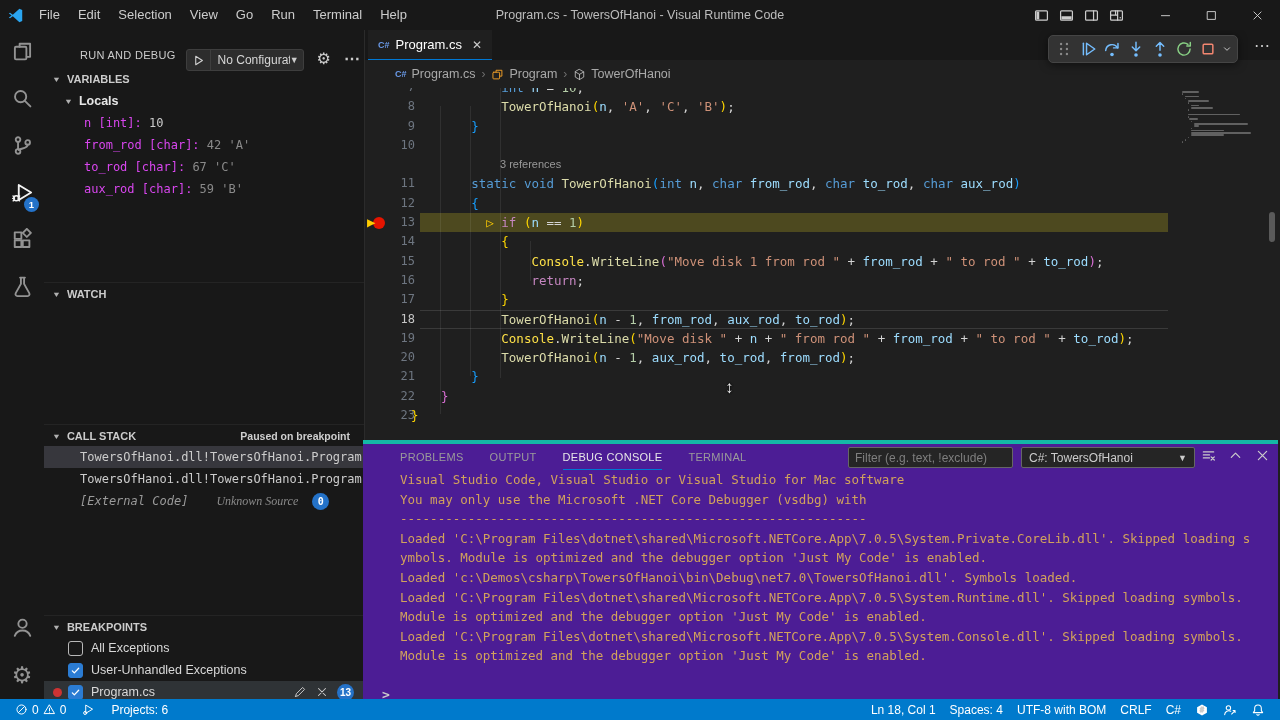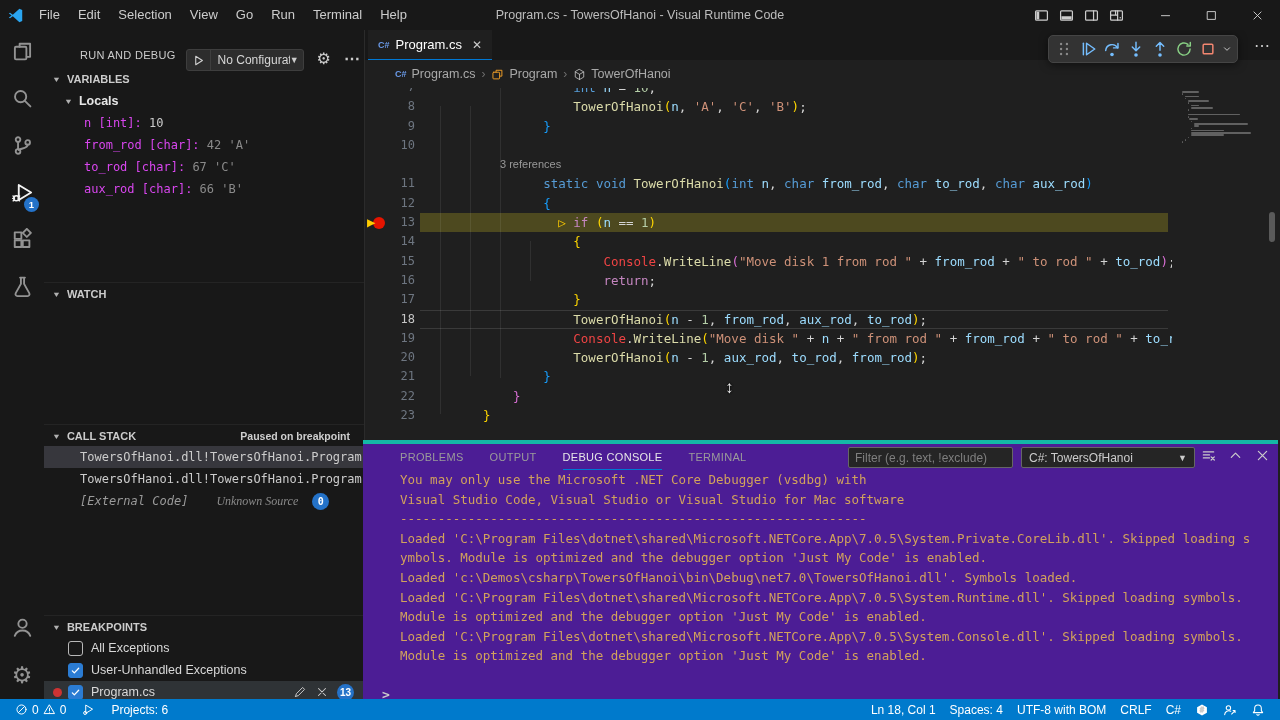--- a/index.html
+++ b/index.html
@@ -76,25 +76,25 @@
   .bc-sep { color:#6e6e6e; font-size:12px; margin:0 2px; }
 
   .debug-toolbar { position:absolute; left:683px; top:5px; height:28px; display:flex; align-items:center; padding:0 3px;
     background:#333333; border:1px solid #454545; border-radius:5px; box-shadow:0 2px 8px rgba(0,0,0,.5); z-index:40; }
   .dtb-btn { width:24px; height:24px; display:flex; align-items:center; justify-content:center; border-radius:4px; }
 
   .code-wrap { position:absolute; left:0; top:58px; width:915px; height:352px; overflow:hidden; background:#1f1f1f; }
   .code-line { position:relative; height:19.3px; line-height:19.3px; font-family:"DejaVu Sans Mono","Liberation Mono",monospace; font-size:12.5px; }
   .gutter-num { position:absolute; left:0; top:0; width:50px; text-align:right; color:#6e7681; font-size:12px; }
   .cursor-line .gutter-num { color:#c6c6c6; }
-  .line-text { position:relative; margin-left:118px; white-space:pre; z-index:2; }
+  .line-text { position:relative; margin-left:46px; white-space:pre; z-index:2; }
   .line-fill { position:absolute; left:55px; right:112px; top:0; bottom:0; background:#4d491f; z-index:0; }
   .cursor-fill { position:absolute; left:55px; right:112px; top:0; bottom:0; border-top:1px solid rgba(255,255,255,.12); border-bottom:1px solid rgba(255,255,255,.12); z-index:0; }
   .code-lens { margin-left:135px; font-family:"Liberation Sans",sans-serif; font-size:11px; color:#999999; line-height:19.3px; }
-  .tk-kw{color:#569cd6} .tk-ctl{color:#c586c0} .tk-fn{color:#dcdcaa} .tk-cls{color:#ef4444}
+  .tk-kw{color:#569cd6} .tk-ctl{color:#c586c0} .tk-fn{color:#dcdcaa} .tk-cls{color:#fde047}
   .tk-vr{color:#9cdcfe} .tk-str{color:#ce9178} .tk-num{color:#b5cea8} .tk-pln{color:#d4d4d4}
   .tk-b1{color:#ffd700} .tk-b2{color:#da70d6} .tk-b3{color:#179fff}
   .tk-dbg{color:#ffcc00; display:inline-block; width:2ch;}
   .gutter-glyph { position:absolute; left:0; top:0; width:32px; height:19.3px; z-index:3; }
   .gg-dot { position:absolute; left:8px; top:4px; width:12px; height:12px; border-radius:50%; background:#e51400; }
   .gg-arrow { position:absolute; left:2px; top:0px; color:#ffcc00; font-size:14px; line-height:19px; }
   .indent-guide { position:absolute; width:1px; background:rgba(255,255,255,.08); z-index:1; }
   .minimap { position:absolute; left:807px; top:0; width:108px; height:352px; background:#1f1f1f; z-index:5; }
   .mm-bar { height:1.6px; margin-bottom:.7px; background:rgba(205,205,205,.38); border-radius:1px; }
   .ov-thumb { position:absolute; left:904px; top:124px; width:6px; height:30px; background:#5a5a5a; border-radius:3px; z-index:6; }
@@ -288,21 +288,21 @@
         <div class="var-row mono" style="top: 104px;">
           <span class="var-label">from_rod [char]: </span>
           <span class="var-val-dim mono">42 'A'</span>
         </div>
         <div class="var-row mono" style="top: 126px;">
           <span class="var-label">to_rod [char]: </span>
           <span class="var-val-dim mono">67 'C'</span>
         </div>
         <div class="var-row mono" style="top: 148px;">
           <span class="var-label">aux_rod [char]: </span>
-          <span class="var-val-dim mono">66 'B'</span>
+          <span class="var-val-dim mono">59 'B'</span>
         </div>
       </div>
 
     <div class="section-hdr" style="top:252px">
       <span class="sec-chev">▼</span>
       <span>WATCH</span>
     </div>
 
     <div class="section-hdr" style="top:394px">
       <span class="sec-chev">▼</span>
@@ -595,22 +595,22 @@
             </svg></span>
           <span><svg width="15" height="15" viewBox="0 0 16 16" fill="none" stroke="#cccccc" stroke-width="1.3" stroke-linecap="round" stroke-linejoin="round">
               <path d="M3.5 10L8 5.5 12.5 10"></path>
             </svg></span>
           <span><svg width="15" height="15" viewBox="0 0 16 16" fill="none" stroke="#cccccc" stroke-width="1.3" stroke-linecap="round" stroke-linejoin="round">
               <path d="M3.6 3.6l8.8 8.8M12.4 3.6l-8.8 8.8"></path>
             </svg></span>
         </div>
     </div>
     <div class="console" id="consoleArea">
+        <div class="con-line">Visual Studio Code, Visual Studio or Visual Studio for Mac software</div>
         <div class="con-line">You may only use the Microsoft .NET Core Debugger (vsdbg) with</div>
-        <div class="con-line">Visual Studio Code, Visual Studio or Visual Studio for Mac software</div>
         <div class="con-line">--------------------------------------------------------------</div>
         <div class="con-line">Loaded 'C:\Program Files\dotnet\shared\Microsoft.NETCore.App\7.0.5\System.Private.CoreLib.dll'. Skipped loading s</div>
         <div class="con-line">ymbols. Module is optimized and the debugger option 'Just My Code' is enabled.</div>
         <div class="con-line">Loaded 'c:\Demos\csharp\TowersOfHanoi\bin\Debug\net7.0\TowersOfHanoi.dll'. Symbols loaded.</div>
         <div class="con-line">Loaded 'C:\Program Files\dotnet\shared\Microsoft.NETCore.App\7.0.5\System.Runtime.dll'. Skipped loading symbols.</div>
         <div class="con-line">Module is optimized and the debugger option 'Just My Code' is enabled.</div>
         <div class="con-line">Loaded 'C:\Program Files\dotnet\shared\Microsoft.NETCore.App\7.0.5\System.Console.dll'. Skipped loading symbols.</div>
         <div class="con-line">Module is optimized and the debugger option 'Just My Code' is enabled.</div>
         <div class="con-prompt mono" style="top: 216.6px;">&gt;</div>
       </div>

